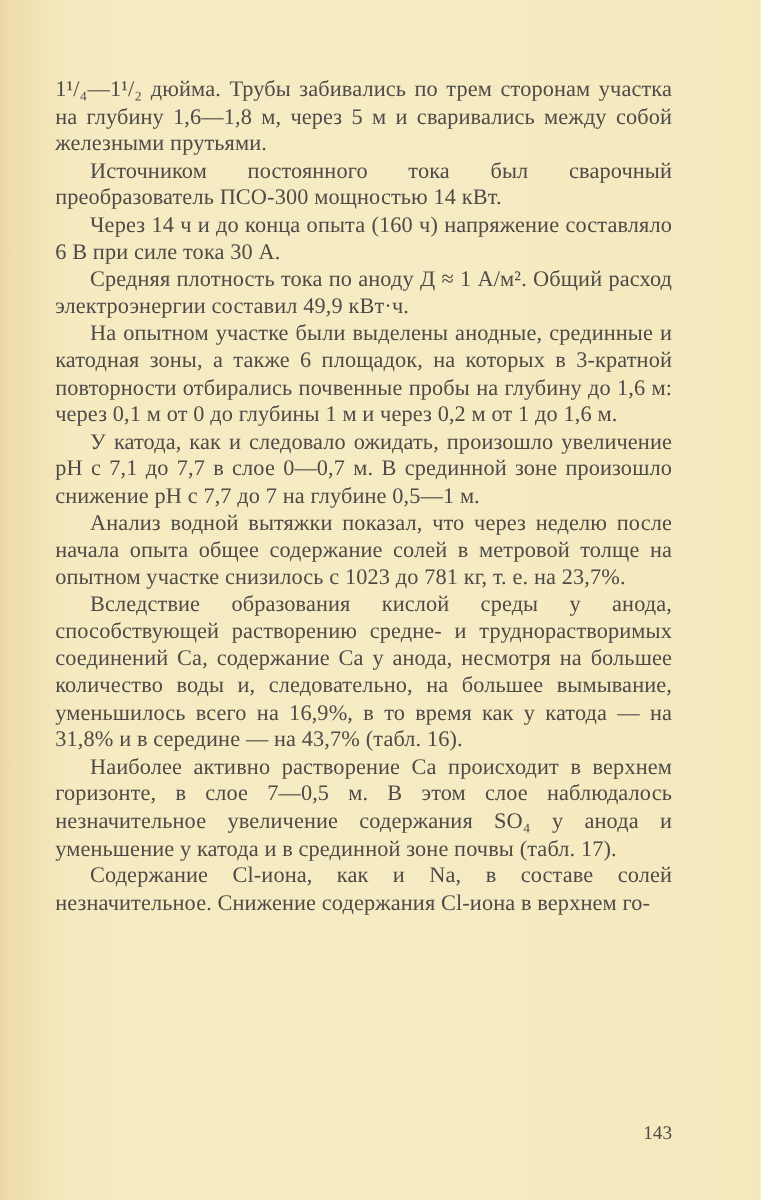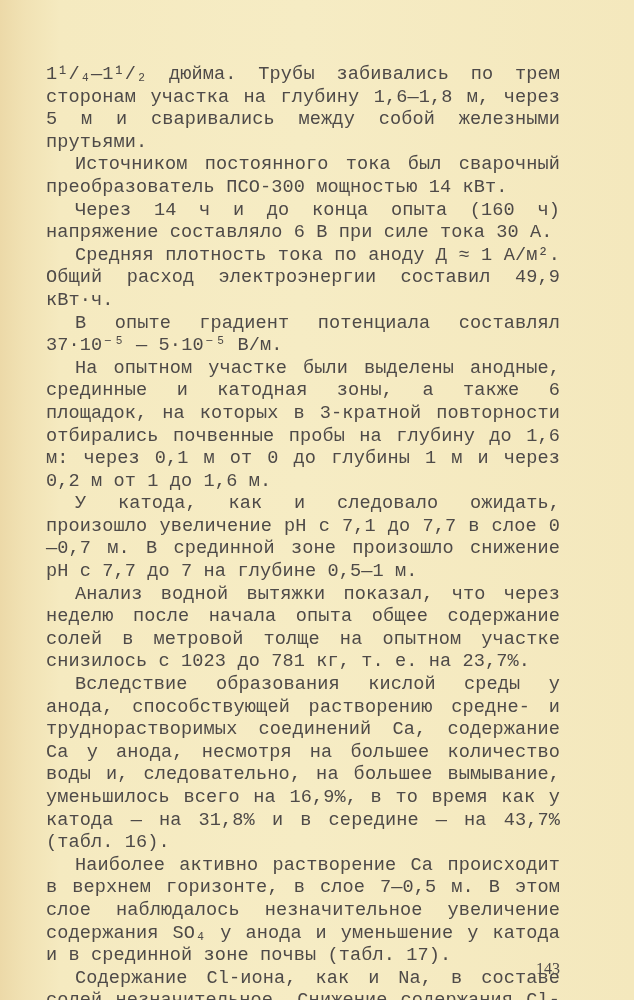--- a/index.html
+++ b/index.html
@@ -8,36 +8,35 @@
     background: linear-gradient(90deg, #ecd9a8 0px, #f1e2b4 25px, #f5eac0 60px, #f6ecc4 300px, #f4e8bd 634px);
     position: relative;
   }
   .page {
     position: absolute; left: 46px; top: 64px; width: 514px;
     font-family: "Liberation Serif", serif;
     font-size: 18.6px; line-height: 22.6px;
     color: #4e4a48;
     letter-spacing: 0.1px;
   }
-  .page p { margin: 0; text-align: justify; text-align-last: left; font-family: Liberation Mono, monospace; }
+  .page p { margin: 0; text-align: justify; text-align-last: left; }
   .page p.indent { text-indent: 29px; }
   .pagenum {
-    position: absolute; left: 530px; top: 960px; width: 30px; text-align: right;
+    position: absolute; left: 530px; top: 936px; width: 30px; text-align: right;
     font-family: "Liberation Serif", serif; font-size: 16px; color: #4e4a48;
   }
 </style>
 </head>
 <body>
 
 <div class="page">
   <p>1¹/₄—1¹/₂ дюйма. Трубы забивались по трем сторонам участка на глубину 1,6—1,8 м, через 5 м и сваривались между собой железными прутьями.</p>
   <p class="indent">Источником постоянного тока был сварочный преобразователь ПСО-300 мощностью 14 кВт.</p>
   <p class="indent">Через 14 ч и до конца опыта (160 ч) напряжение составляло 6 В при силе тока 30 А.</p>
   <p class="indent">Средняя плотность тока по аноду Д ≈ 1 А/м². Общий расход электроэнергии составил 49,9 кВт·ч.</p>
-  <p class="indent">В опыте градиент потенциала составлял 37·10⁻⁵ — 5·10⁻⁵ В/м.</p>
   <p class="indent">На опытном участке были выделены анодные, срединные и катодная зоны, а также 6 площадок, на которых в 3-кратной повторности отбирались почвенные пробы на глубину до 1,6 м: через 0,1 м от 0 до глубины 1 м и через 0,2 м от 1 до 1,6 м.</p>
   <p class="indent">У катода, как и следовало ожидать, произошло увеличение рН с 7,1 до 7,7 в слое 0—0,7 м. В срединной зоне произошло снижение рН с 7,7 до 7 на глубине 0,5—1 м.</p>
   <p class="indent">Анализ водной вытяжки показал, что через неделю после начала опыта общее содержание солей в метровой толще на опытном участке снизилось с 1023 до 781 кг, т. е. на 23,7%.</p>
   <p class="indent">Вследствие образования кислой среды у анода, способствующей растворению средне- и труднорастворимых соединений Са, содержание Са у анода, несмотря на большее количество воды и, следовательно, на большее вымывание, уменьшилось всего на 16,9%, в то время как у катода — на 31,8% и в середине — на 43,7% (табл. 16).</p>
   <p class="indent">Наиболее активно растворение Са происходит в верхнем горизонте, в слое 7—0,5 м. В этом слое наблюдалось незначительное увеличение содержания SO₄ у анода и уменьшение у катода и в срединной зоне почвы (табл. 17).</p>
   <p class="indent">Содержание Cl-иона, как и Na, в составе солей незначительное. Снижение содержания Cl-иона в верхнем го-</p>
 </div>
 
 <div class="pagenum">143</div>
 

